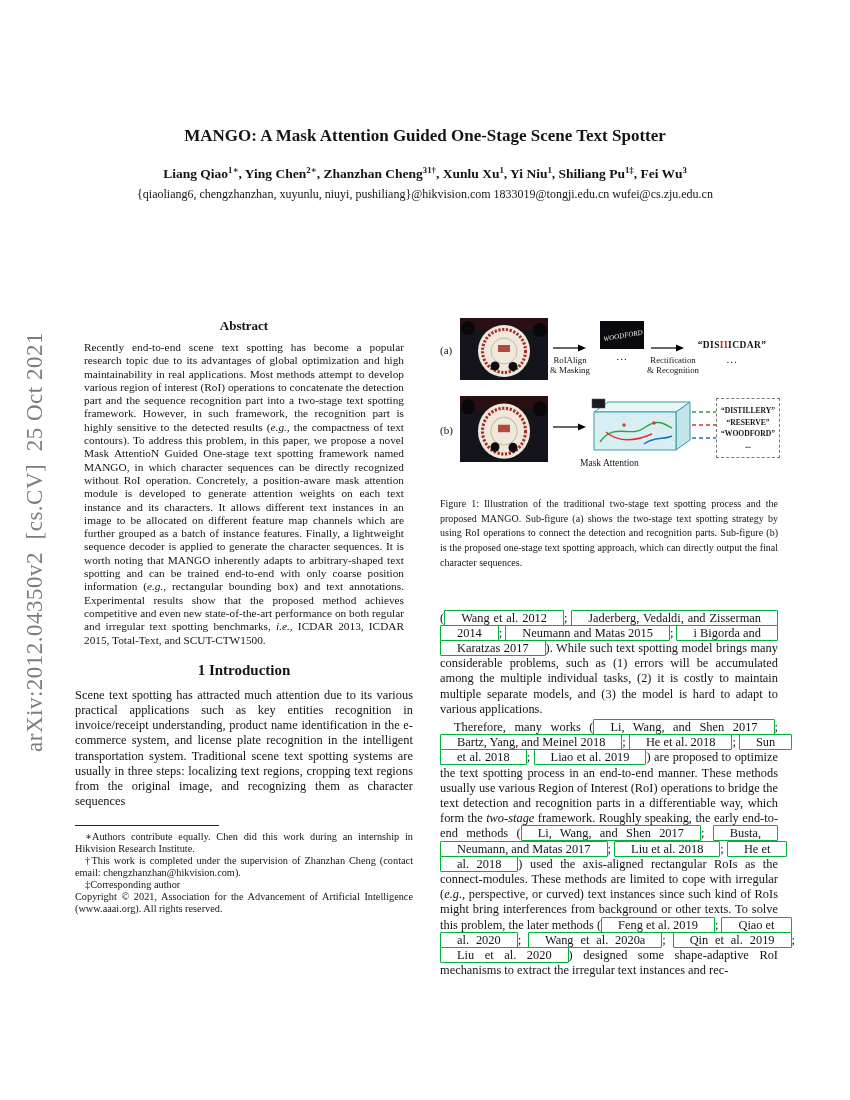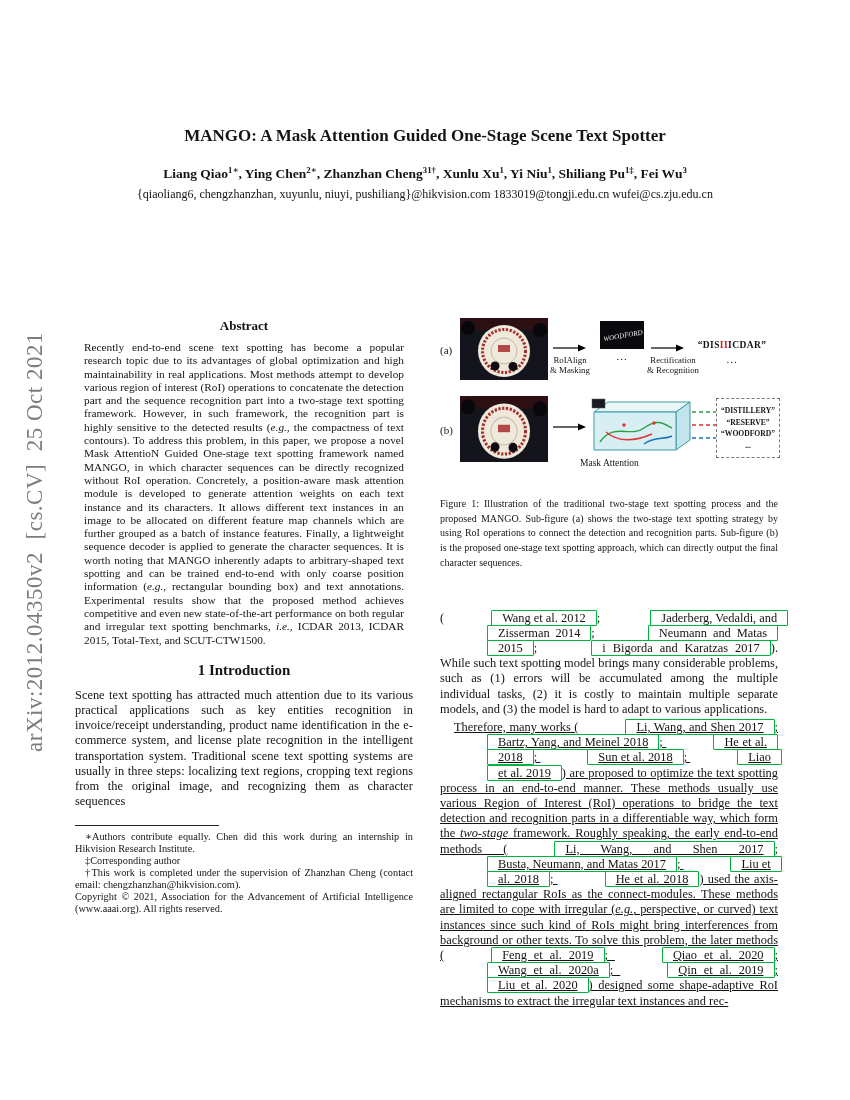--- a/index.html
+++ b/index.html
@@ -23,28 +23,28 @@
   .affil { font-size:12px; margin-bottom:3px; }
   .emails { font-size:12px; }
   
   .col { position:absolute; width:338px; }
   .col-left { left:75px; top:318px; }
   .col-right { left:440px; top:318px; }
   .abstract-head { font-size:13px; font-weight:bold; text-align:center; margin:0 0 7px 0; }
   .abstract-text { font-size:11.3px; line-height:13.3px; text-align:justify; padding:0 9px; }
   .section-head { font-size:15px; font-weight:bold; text-align:center; margin:15px 0 9px 0; }
   .body-text { font-size:12.4px; line-height:15.2px; text-align:justify; }
-  .indent { text-indent:14px;text-decoration:underline; }
+  .indent { text-indent:14px; }
   .fnrule { width:144px; border-top:1px solid #222; margin-top:16px; }
   .footnotes { margin-top:5px; font-size:10.3px; line-height:11.9px; text-align:justify; }
   .footnotes p { margin:0; }
   .footnotes p.fn-indent { text-indent:10px; }
   
-  .cite { border:1px solid var(--cite,#00b33c); padding:0 10px; border-radius:1px;
-          box-decoration-break:clone;margin-left:47px; -webkit-box-decoration-break:clone; }
+  .cite { border:1px solid var(--cite,#00b33c); padding:0 16px; border-radius:1px;
+          box-decoration-break:clone; -webkit-box-decoration-break:clone; }
   .it { font-style:italic; }
   .red { color:var(--err,#cf2020); }
   sup { line-height:0; }
   
   .figure { position:relative; width:338px; height:162px; }
   .figure > * { position:absolute; }
   .fig-sub-label { font-size:11px; }
   .step-label { font-size:8.8px; line-height:10px; text-align:center; white-space:pre-line; }
   .dots { font-size:11px; line-height:9px; text-align:center; letter-spacing:1px; }
   .output-a { font-size:9.5px; font-weight:600; letter-spacing:0.4px; text-align:center; }
@@ -70,22 +70,22 @@
   </div>
 
   <section class="col col-left">
     <div class="abstract-head">Abstract</div>
     <div class="abstract-text"><span>Recently end-to-end scene text spotting has become a popular research topic due to its advantages of global optimization and high maintainability in real applications. Most methods attempt to develop various region of interest (RoI) operations to concatenate the detection part and the sequence recognition part into a two-stage text spotting framework. However, in such framework, the recognition part is highly sensitive to the detected results (</span><span class="it">e.g.</span><span>, the compactness of text contours). To address this problem, in this paper, we propose a novel Mask AttentioN Guided One-stage text spotting framework named MANGO, in which character sequences can be directly recognized without RoI operation. Concretely, a position-aware mask attention module is developed to generate attention weights on each text instance and its characters. It allows different text instances in an image to be allocated on different feature map channels which are further grouped as a batch of instance features. Finally, a lightweight sequence decoder is applied to generate the character sequences. It is worth noting that MANGO inherently adapts to arbitrary-shaped text spotting and can be trained end-to-end with only coarse position information (</span><span class="it">e.g.</span><span>, rectangular bounding box) and text annotations. Experimental results show that the proposed method achieves competitive and even new state-of-the-art performance on both regular and irregular text spotting benchmarks, </span><span class="it">i.e.</span><span>, ICDAR 2013, ICDAR 2015, Total-Text, and SCUT-CTW1500.</span></div>
     <div class="section-head">1 Introduction</div>
     <div class="body-text">Scene text spotting has attracted much attention due to its various practical applications such as key entities recognition in invoice/receipt understanding, product name identification in the e-commerce system, and license plate recognition in the intelligent transportation system. Traditional scene text spotting systems are usually in three steps: localizing text regions, cropping text regions from the original image, and recognizing them as character sequences</div>
     <div class="fnrule"></div>
     <div class="footnotes">
       <p class="fn-indent">∗Authors contribute equally. Chen did this work during an internship in Hikvision Research Institute.</p>
+      <p class="fn-indent">†This work is completed under the supervision of Zhanzhan Cheng (contact email: chengzhanzhan@hikvision.com).</p>
       <p class="fn-indent">‡Corresponding author</p>
-      <p class="fn-indent">†This work is completed under the supervision of Zhanzhan Cheng (contact email: chengzhanzhan@hikvision.com).</p>
       <p>Copyright © 2021, Association for the Advancement of Artificial Intelligence (www.aaai.org). All rights reserved.</p>
     </div>
   </section>
 
   <section class="col col-right">
 
     <div class="figure">
 
       <span class="fig-sub-label" style="left:0;top:26px">(a)</span>
 

